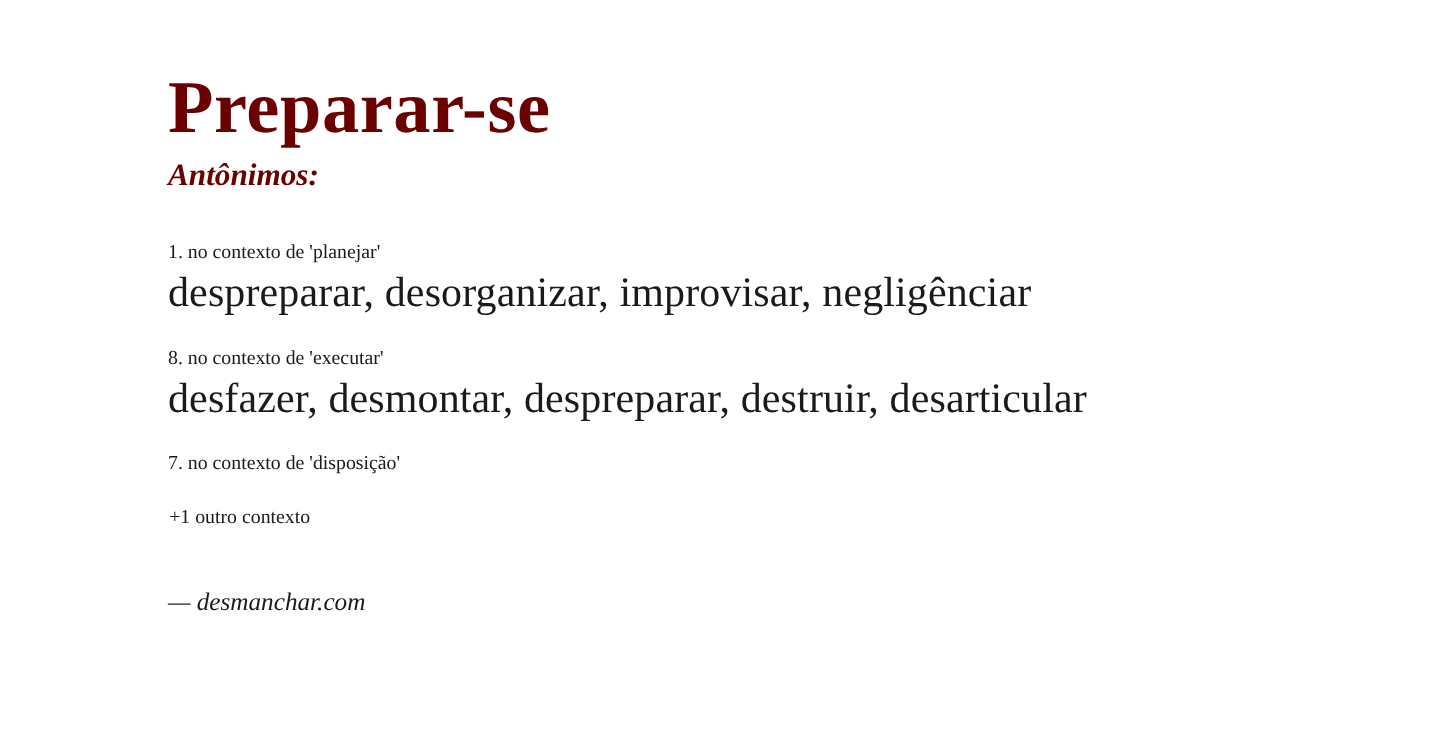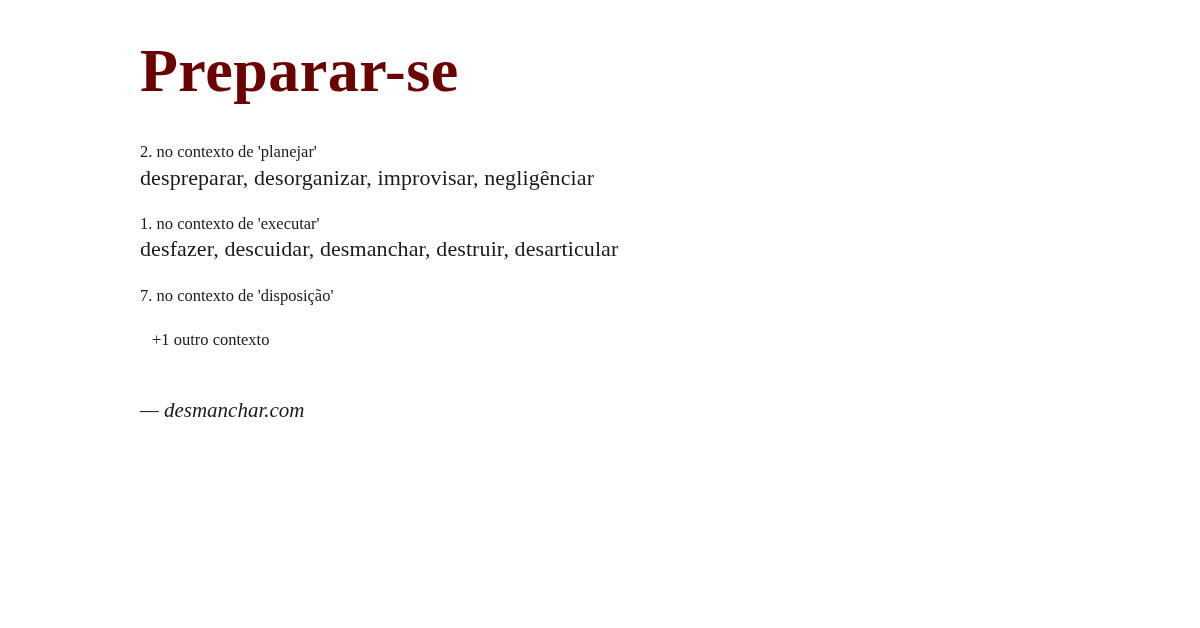--- a/index.html
+++ b/index.html
@@ -11,21 +11,21 @@
     height: 628px;
     background: #ffffff;
     font-family: "Liberation Serif", serif;
     overflow: hidden;
   }
   .page {
     position: relative;
     width: 1200px;
     height: 628px;
     box-sizing: border-box;
-    padding: 20px 140px;
+    padding: 40px 140px;
   }
   .title {
     font-family: "Liberation Serif", serif;
     font-weight: bold;
     font-size: 62px;
     line-height: 1.05;
     color: #6b0000;
     margin: 18px 0 0 0;
     letter-spacing: 0.5px;
   }
@@ -45,58 +45,59 @@
   }
   .sense-context {
     font-family: "Liberation Serif", serif;
     font-size: 16.5px;
     color: #1a1a1a;
     margin: 0 0 1px 0;
     line-height: 1.3;
   }
   .sense-words {
     font-family: "Liberation Serif", serif;
-    font-size: 22px;
+    font-size: 35px;
     color: #1a1a1a;
     margin: 0;
     line-height: 1.25;
     letter-spacing: 0.1px;
   }
   .more {
     font-family: "Liberation Serif", serif;
     font-size: 16.5px;
     color: #1a1a1a;
-    margin: 24px 0 0 12px;
+    margin: 24px 0 0 1px;
   }
   .source {
     font-family: "Liberation Serif", serif;
     font-style: italic;
     font-size: 21px;
     color: #1a1a1a;
     margin: 48px 0 0 0;
   }
 </style>
 </head>
 <body>
 
 <div class="page">
 
   <h1 class="title">Preparar-se</h1>
 
+  <h2 class="subtitle">Antônimos:</h2>
 
   <div class="senses">
 
     <div class="sense">
-      <p class="sense-context">2. no contexto de 'planejar'</p>
+      <p class="sense-context">1. no contexto de 'planejar'</p>
       <p class="sense-words">despreparar, desorganizar, improvisar, negligênciar</p>
     </div>
 
     <div class="sense">
-      <p class="sense-context">1. no contexto de 'executar'</p>
-      <p class="sense-words">desfazer, descuidar, desmanchar, destruir, desarticular</p>
+      <p class="sense-context">8. no contexto de 'executar'</p>
+      <p class="sense-words">desfazer, desmontar, despreparar, destruir, desarticular</p>
     </div>
 
     <div class="sense">
       <p class="sense-context">7. no contexto de 'disposição'</p>
     </div>
 
   </div>
 
   <p class="more">+1 outro contexto</p>
 

